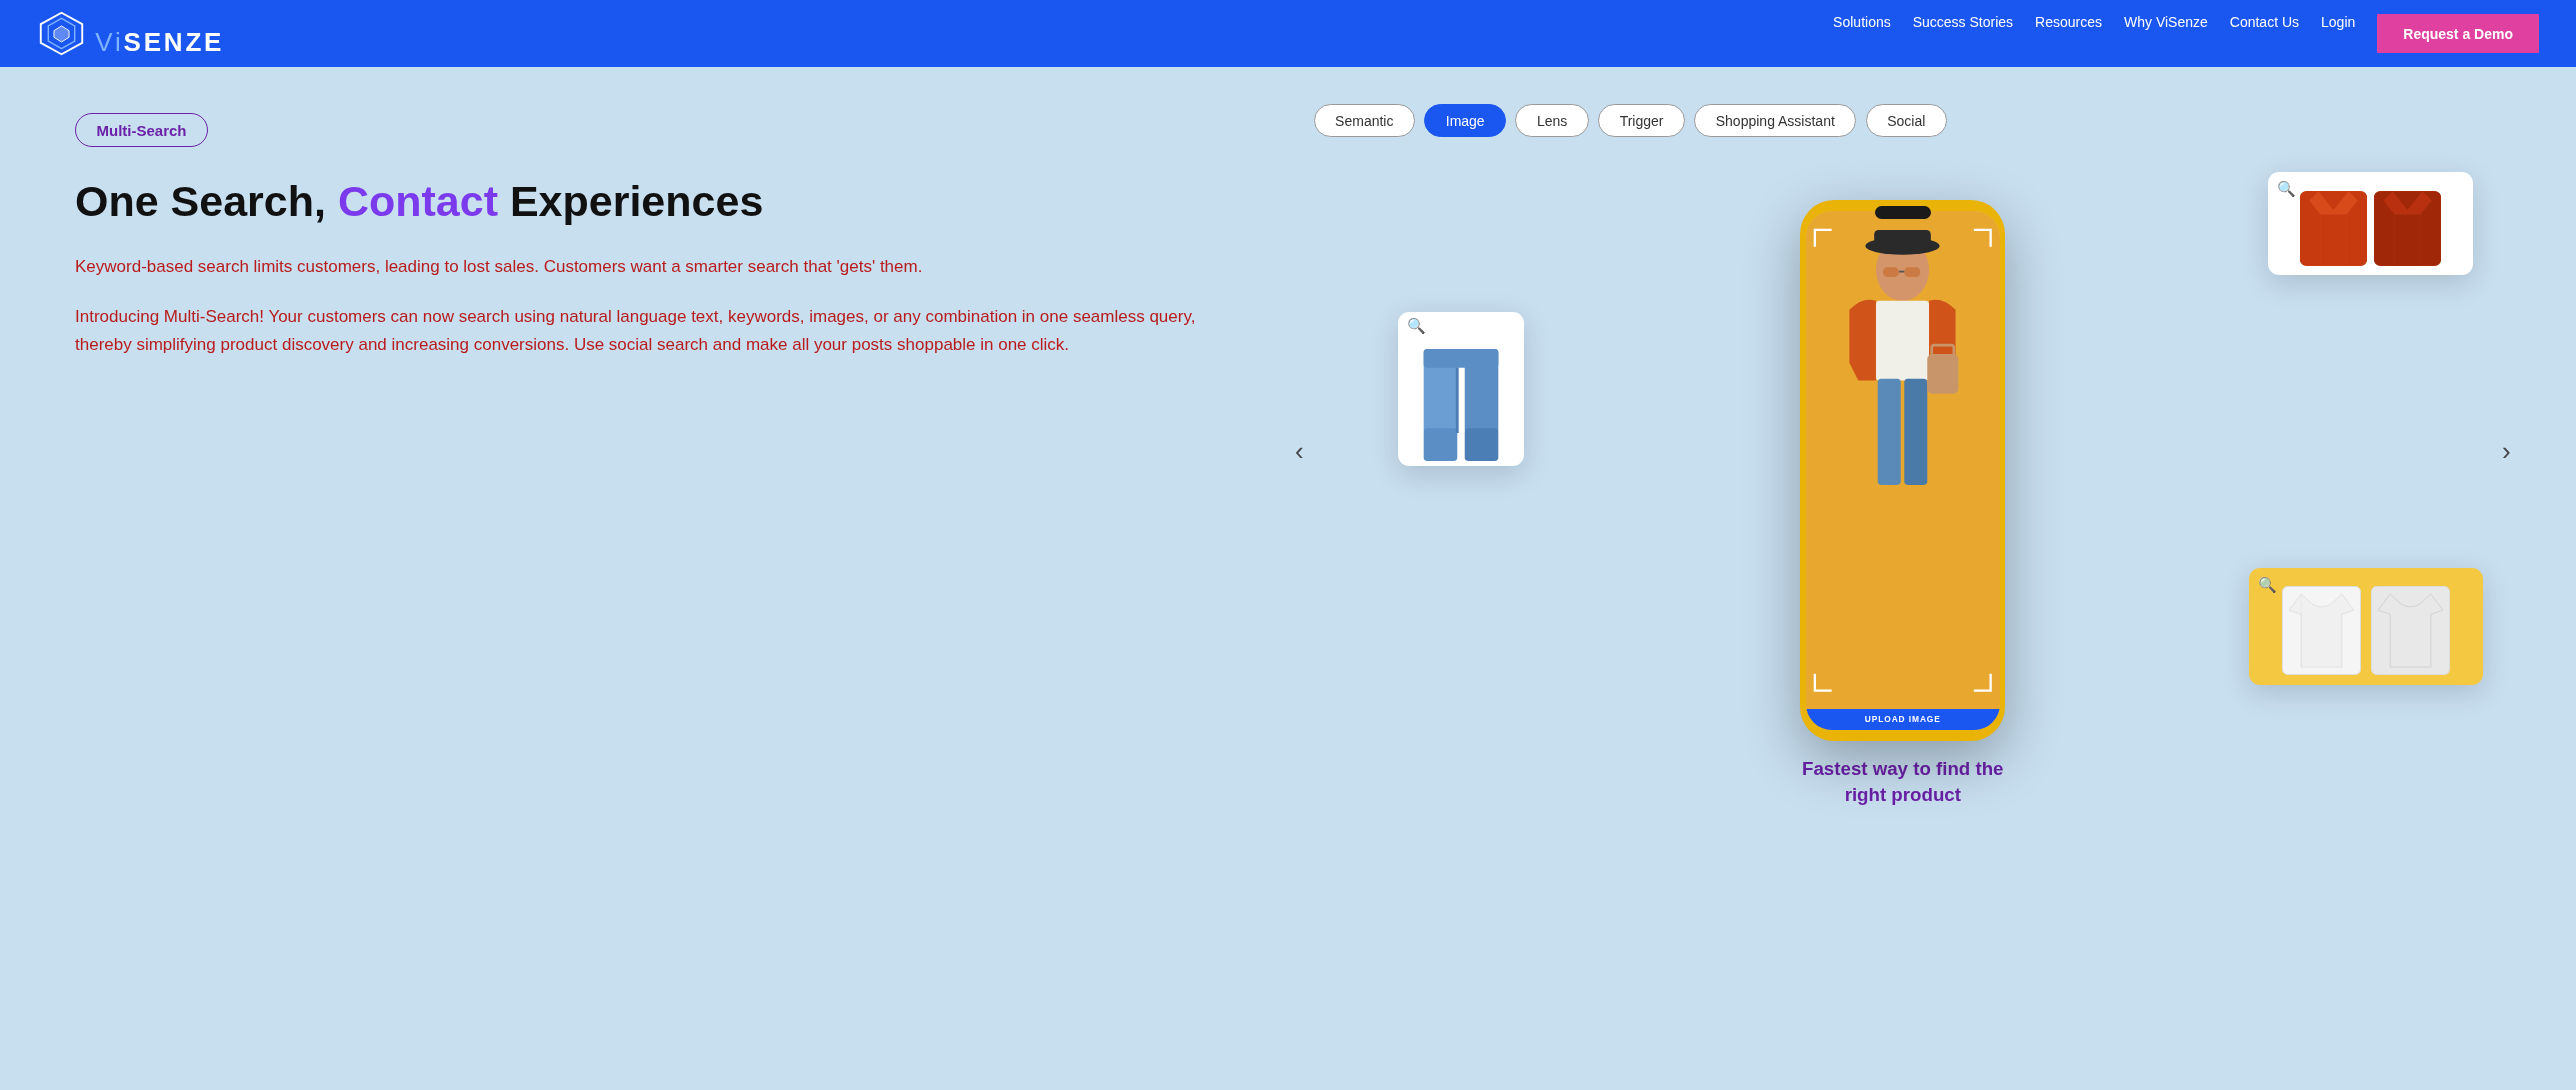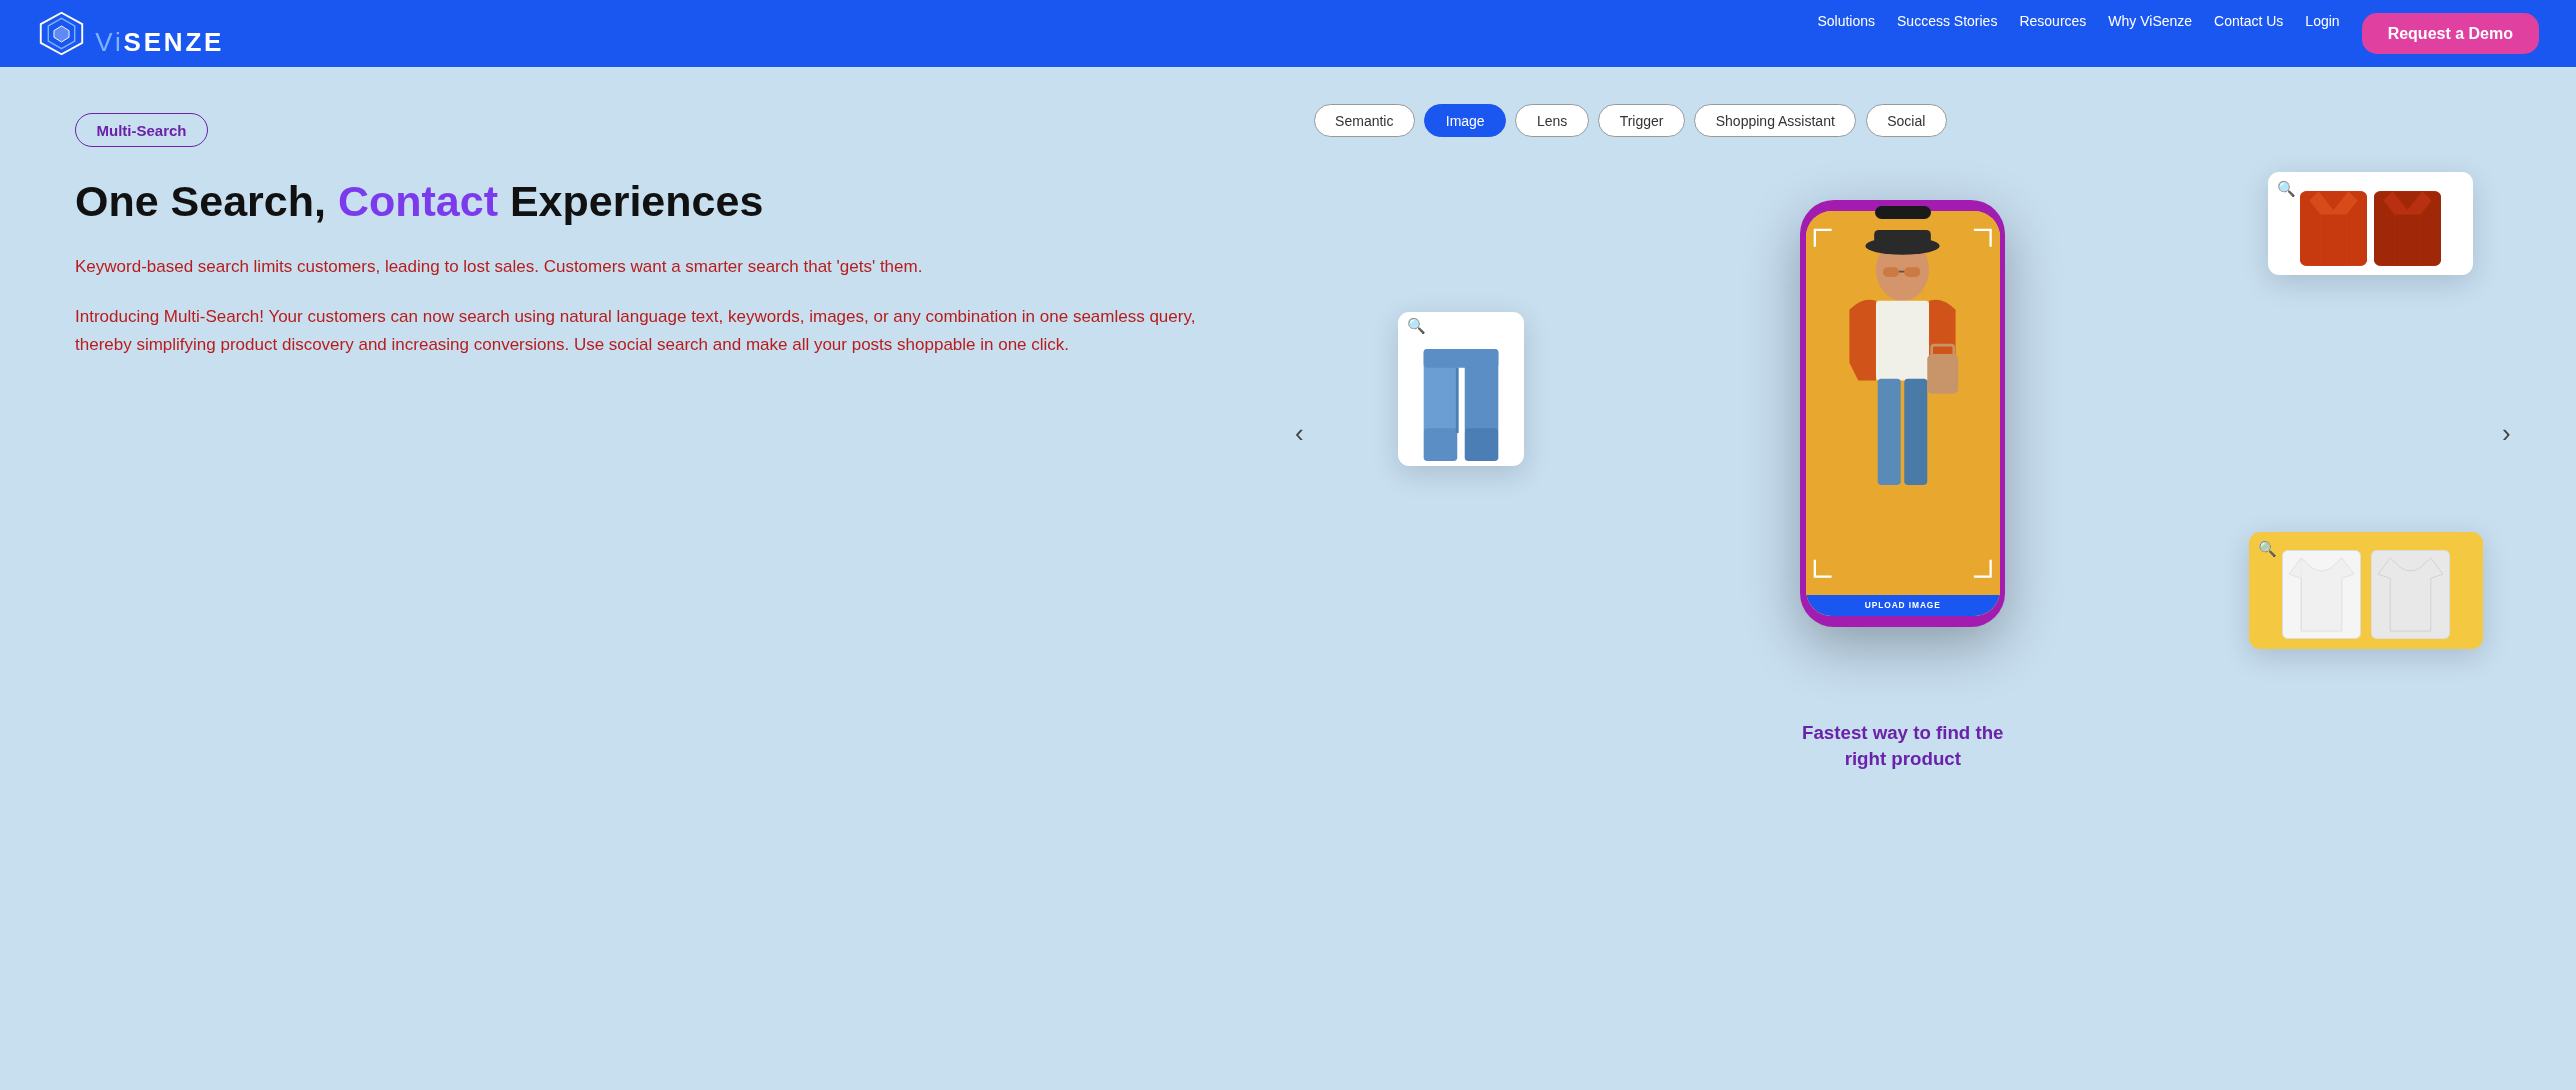--- a/index.html
+++ b/index.html
@@ -42,23 +42,23 @@
       color: white;
       font-size: 14px;
       text-decoration: none;
       cursor: pointer;
       white-space: nowrap;
     }
     .nav-btn-demo {
       background: #e040a0;
       color: white;
       border: none;
-      border-radius: 15px;
+      border-radius: 1px;
       padding: 11.2px 26px;
-      font-size: 16px;
+      font-size: 14px;
       font-weight: 600;
       cursor: pointer;
       white-space: nowrap;
     }
 
     
     .main-content {
       background: #c8dff0;
       min-height: calc(100vh - 67px);
       display: flex;
@@ -138,22 +138,22 @@
     .filter-tab.active {
       background: #1a56f0;
       color: white;
       border-color: #1a56f0;
     }
 
     
     .phone-mockup {
       position: relative;
       width: 205px;
-      height: 427px;
-      background: #a21caf;
+      height: 541px;
+      background: #eab308;
       border-radius: 34px;
       padding: 11.2px 5.6px;
       box-shadow: 0 18.7px 56px rgba(0,0,0,0.3);
       z-index: 3;
       margin-top: 37px;
     }
     .phone-screen {
       width: 100%;
       height: 100%;
       border-radius: 26px;

